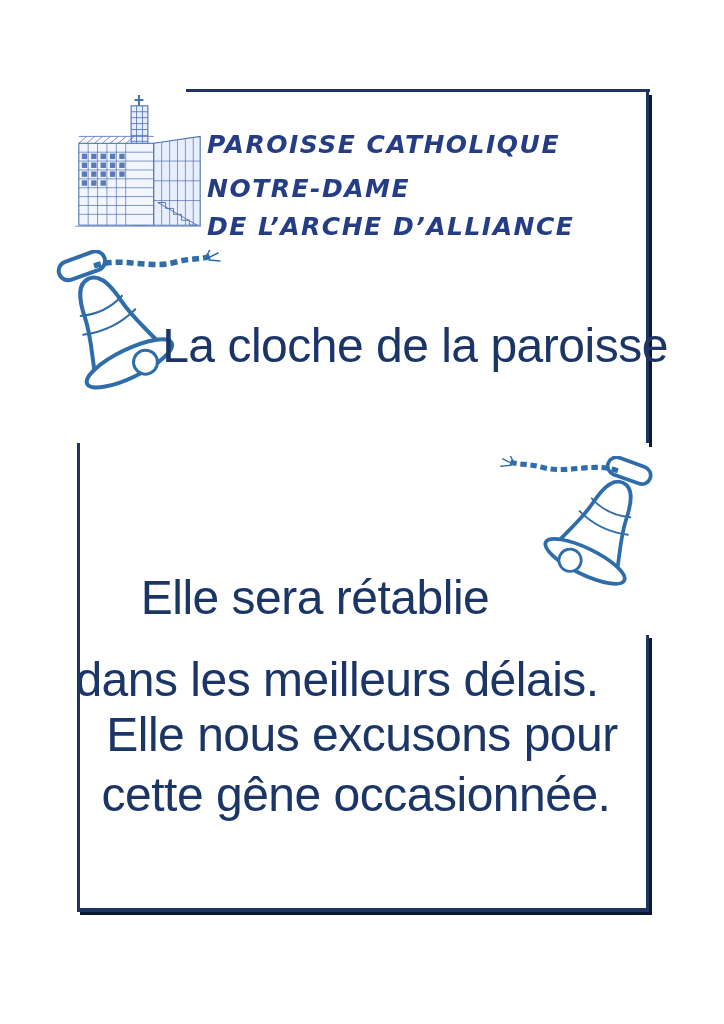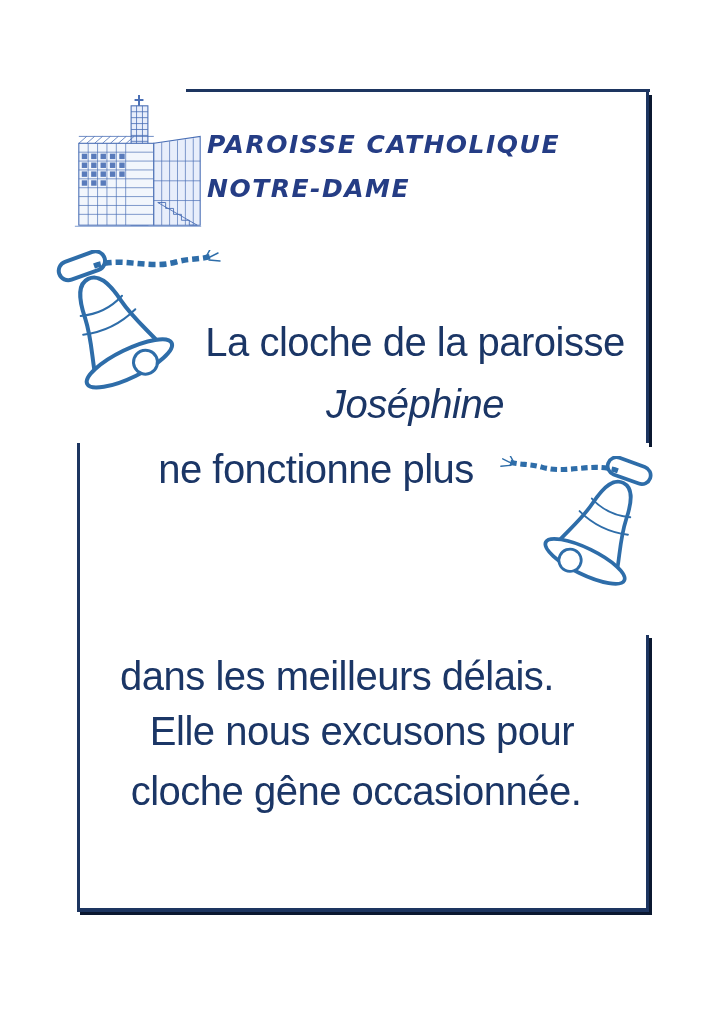--- a/index.html
+++ b/index.html
@@ -22,21 +22,21 @@
   }
   .h1{top:130px;} .h2{top:174px;text-align:right;} .h3{top:212px;}
   
   .church{position:absolute;left:72px;top:92px;width:135px;height:148px;}
   .bell{position:absolute;}
   .bell-left{left:38px;top:250px;width:185px;height:155px;}
   .bell-right{left:498px;top:456px;width:172px;height:144px;transform:scaleX(-1);}
   
   .mline{
     position:absolute;transform:translateX(-50%);white-space:nowrap;
-    font-size:40px;letter-spacing:-0.5px;line-height:1;color:#1b3666;text-align:center;
+    font-size:48px;letter-spacing:-0.5px;line-height:1;color:#1b3666;text-align:center;
   }
   .ml1{left:415px;top:322px;}
   .ml2{left:415px;top:384px;font-style:italic;}
   .ml3{left:316px;top:449px;}
   .ml4{left:312px;top:511px;}
   .ml5{left:315px;top:574px;}
   .ml6{left:337px;top:656px;}
   .ml7{left:362px;top:711px;}
   .ml8{left:356px;top:771px;}
 </style>
@@ -92,42 +92,42 @@
         <rect x="37.5" y="80.5" width="5.5" height="5.5"></rect>
         <rect x="47" y="80.5" width="5.5" height="5.5"></rect>
       <rect x="9" y="89.5" width="5.5" height="5.5"></rect>
         <rect x="18.5" y="89.5" width="5.5" height="5.5"></rect>
         <rect x="28" y="89.5" width="5.5" height="5.5"></rect>
     </g>
   </svg>
 
   <div class="hline h1">PAROISSE CATHOLIQUE</div>
   <div class="hline h2">NOTRE-DAME</div>
+  <div class="hline h3">DE L’ARCHE D’ALLIANCE</div>
 
   <svg class="bell bell-left" viewBox="0 0 185 155">
     <g stroke="#2e6da9" stroke-linejoin="round" stroke-linecap="round">
       <g transform="rotate(-26 80 90)">
         <path d="M 44,112 C 49,94 57,77 60,56 C 63,33 69,22 80,22 C 91,22 97,33 100,56 C 103,77 111,94 116,112" fill="#fff" stroke-width="4"></path>
         <path d="M 57,52 Q 80,61 103,52" fill="none" stroke-width="2"></path>
         <path d="M 51,70 Q 80,80 109,70" fill="none" stroke-width="2"></path>
         <ellipse cx="80" cy="116" rx="47" ry="14" fill="#fff" stroke-width="4"></ellipse>
         <circle cx="95" cy="122" r="12" fill="#fff" stroke-width="3"></circle>
         <rect x="56" y="-2" width="48" height="19" rx="9.5" transform="rotate(6 80 8)" fill="#fff" stroke-width="4"></rect>
       </g>
       <path d="M 56,16 C 84,6 110,20 138,12 C 152,8 162,10 174,6" fill="none" stroke-width="5.5" stroke-dasharray="7 4" stroke-linecap="butt"></path>
       <path d="M 170,8 l 10,-5 M 171,10 l 11,1 M 169,5 l 5,-9" fill="none" stroke-width="1.5"></path>
     </g>
   </svg>
 
   <div class="mline ml1">La cloche de la paroisse</div>
-  <div class="mline ml2">Joséphine</div>
-  <div class="mline ml3">ne fonctionne plus</div>
+  <div class="mline ml5">Elle sera rétablie</div>
   <div class="mline ml6">dans les meilleurs délais.</div>
   <div class="mline ml7">Elle nous excusons pour</div>
-  <div class="mline ml8">cloche gêne occasionnée.</div>
+  <div class="mline ml8">cette gêne occasionnée.</div>
 
   <svg class="bell bell-right" viewBox="0 0 185 155">
     <g stroke="#2e6da9" stroke-linejoin="round" stroke-linecap="round">
       <g transform="rotate(-26 80 90)">
         <path d="M 44,112 C 49,94 57,77 60,56 C 63,33 69,22 80,22 C 91,22 97,33 100,56 C 103,77 111,94 116,112" fill="#fff" stroke-width="4"></path>
         <path d="M 57,52 Q 80,61 103,52" fill="none" stroke-width="2"></path>
         <path d="M 51,70 Q 80,80 109,70" fill="none" stroke-width="2"></path>
         <ellipse cx="80" cy="116" rx="47" ry="14" fill="#fff" stroke-width="4"></ellipse>
         <circle cx="95" cy="122" r="12" fill="#fff" stroke-width="3"></circle>
         <rect x="56" y="-2" width="48" height="19" rx="9.5" transform="rotate(6 80 8)" fill="#fff" stroke-width="4"></rect>

